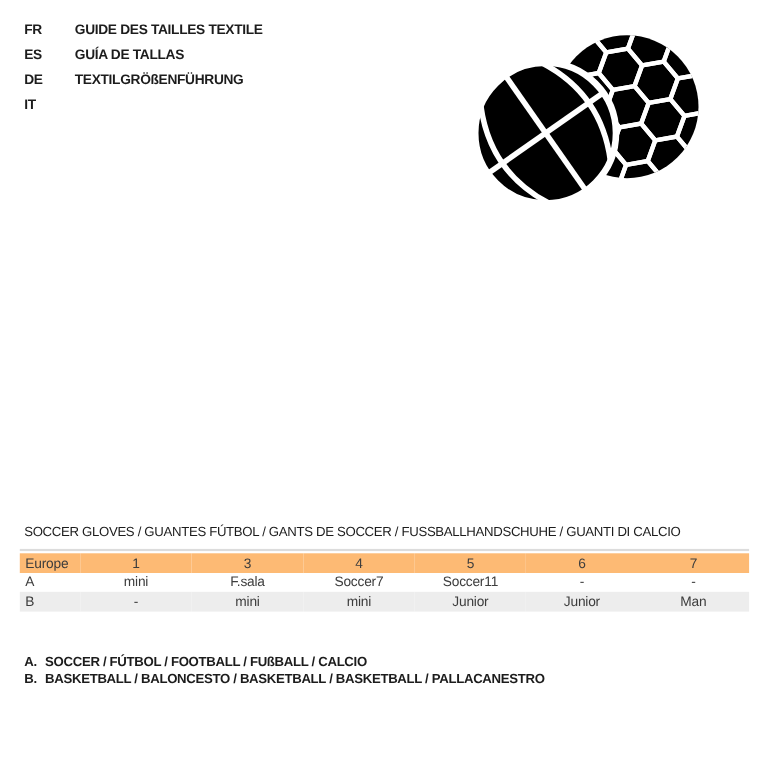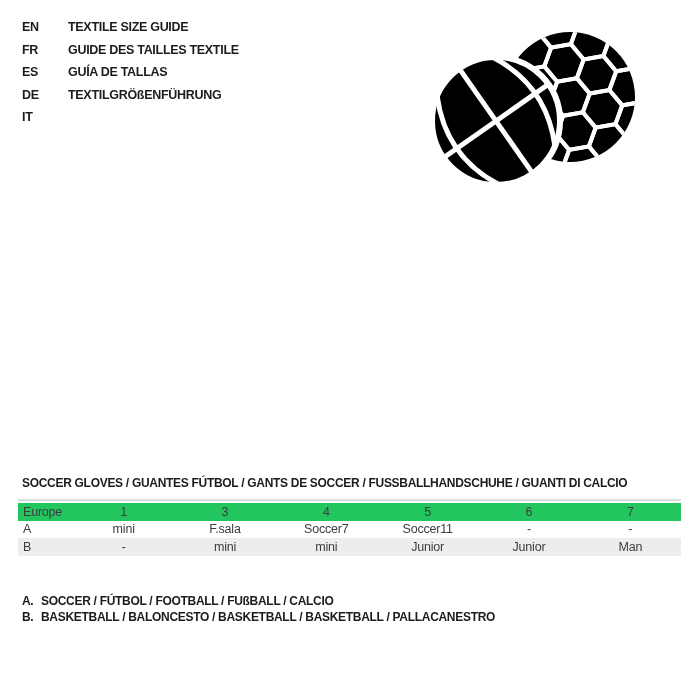--- a/index.html
+++ b/index.html
@@ -23,21 +23,21 @@
     white-space: nowrap;
   }
   .lang-code { width: 46px; flex: 0 0 46px; }
 
   
   .balls { position: absolute; left: 425px; top: 5px; width: 250px; height: 200px; }
 
   
   .table-wrap { position: absolute; left: 18px; top: 476px; width: 663px; }
   .table-title {
-    font-weight: bold;
+    font-weight: normal;
     font-size: 12px;
     letter-spacing: -0.3px;
     color: #1c1c1c;
     line-height: 14px;
     padding-left: 4px;
     margin-bottom: 9px;
     white-space: nowrap;
   }
   .table-topline { height: 2px; background: #dcdcdc; margin-bottom: 2px; }
   table.size {
@@ -49,45 +49,41 @@
     color: #3d3d3d;
   }
   table.size th, table.size td {
     height: 17.5px;
     padding: 0;
     text-align: center;
     font-weight: normal;
     vertical-align: middle;
   }
   table.size .cell-label { text-align: left; padding-left: 5px; }
-  tr.hdr { background: #22c55e; }
+  tr.hdr { background: #fdba74; }
   tr.row-a { background: #ffffff; }
   tr.row-b { background: #ededed; }
 
   
   .legend { position: absolute; left: 22px; top: 594px; }
   .legend-row {
     display: flex;
     font-weight: bold;
     font-size: 12px;
     letter-spacing: -0.3px;
     line-height: 15.7px;
     color: #1c1c1c;
     white-space: nowrap;
   }
   .legend-key { width: 19px; flex: 0 0 19px; }
 </style>
 </head>
 <body>
 
 <div class="lang-list">
-  <div class="lang-row">
-    <span class="lang-code">EN</span>
-    <span class="lang-label">TEXTILE SIZE GUIDE</span>
-  </div>
   <div class="lang-row">
     <span class="lang-code">FR</span>
     <span class="lang-label">GUIDE DES TAILLES TEXTILE</span>
   </div>
   <div class="lang-row">
     <span class="lang-code">ES</span>
     <span class="lang-label">GUÍA DE TALLAS</span>
   </div>
   <div class="lang-row">
     <span class="lang-code">DE</span>

